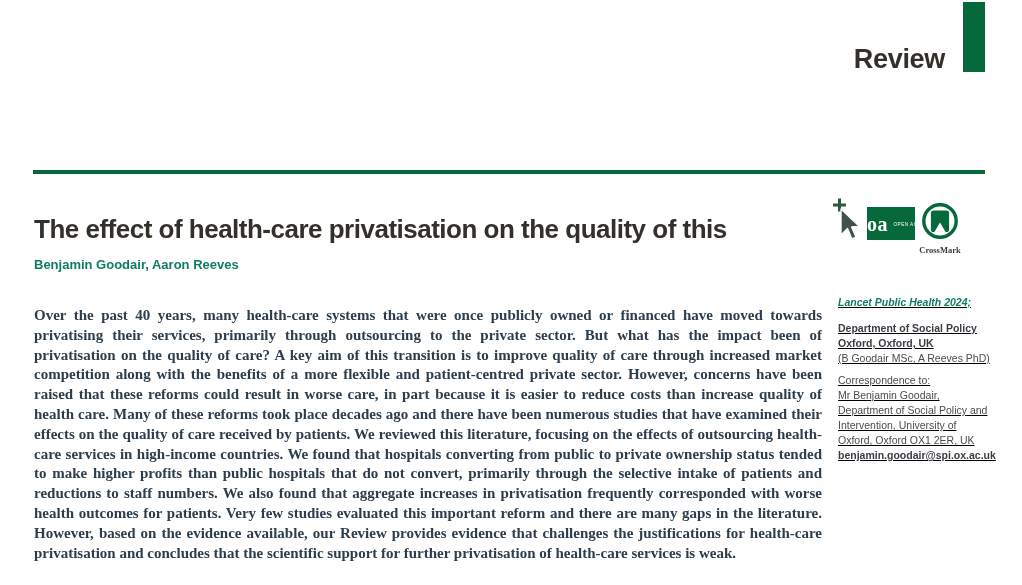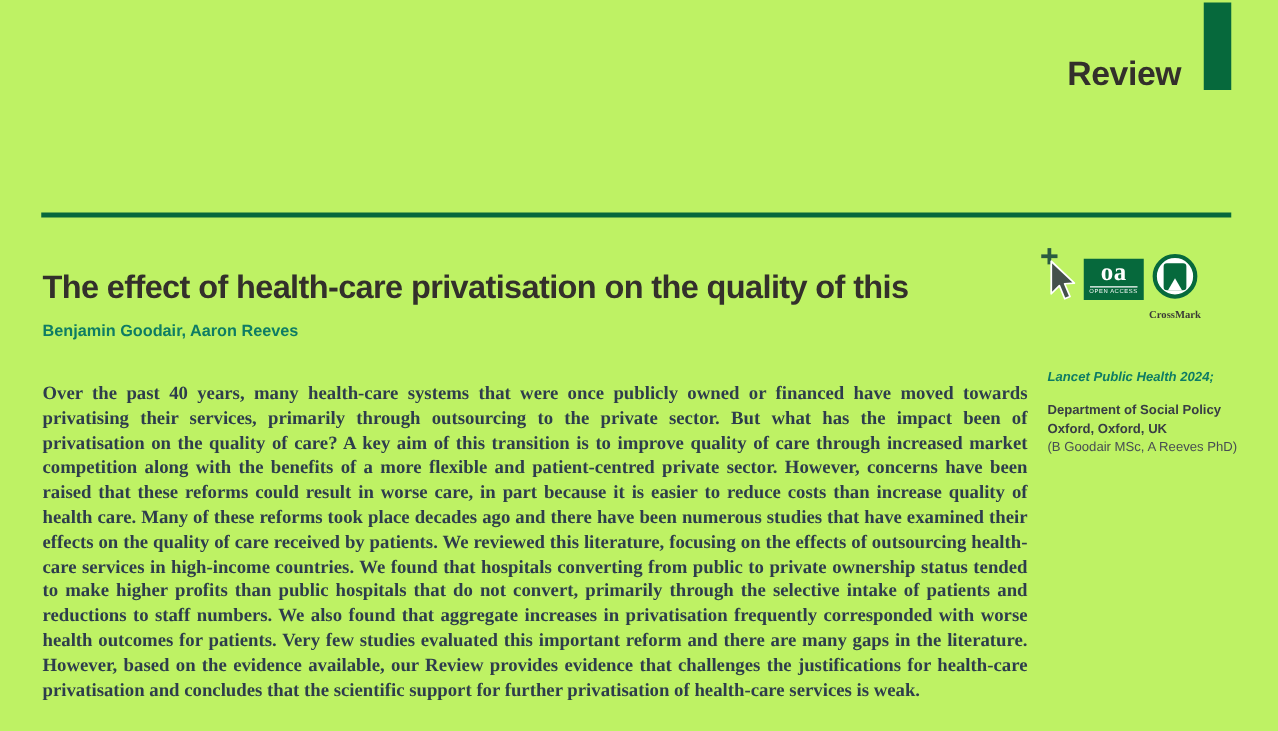--- a/index.html
+++ b/index.html
@@ -1,17 +1,17 @@
 <!DOCTYPE html>
 <html><head>
 <meta charset="utf-8">
 <style>
   html,body{margin:0;padding:0;background:#e8e8e8;}
   #canvas{
-    position:relative;width:1022px;height:585px;background:#bef264;
+    position:relative;width:1022px;height:585px;background:#ffffff;
     overflow:hidden;font-family:"Liberation Sans",sans-serif;
   }
   
   .kicker{
     position:absolute;top:44px;right:77px;
     font-size:27px;font-weight:bold;color:#33302b;letter-spacing:-0.3px;
   }
   .corner-bar{
     position:absolute;top:2px;left:963px;width:22px;height:70px;background:#06693c;
   }
@@ -24,38 +24,38 @@
     font-size:26px;font-weight:bold;color:#33302b;letter-spacing:-0.5px;white-space:nowrap;
   }
   .authors{
     position:absolute;top:257px;left:34px;
     font-size:13px;font-weight:bold;color:#0e7c64;
   }
   
   .cursor{position:absolute;top:196px;left:832px;width:32px;height:48px;}
   .oa-badge{
     position:absolute;top:207px;left:867px;width:48px;height:33px;background:#06693c;
-    display:flex;flex-direction:column;align-items:center;justify-content:flex-start;
+    display:flex;flex-direction:row;align-items:center;justify-content:flex-start;
   }
   .oa-letters{color:#ffffff;font-weight:bold;font-size:20px;line-height:20px;margin-top:1px;
     font-family:"Liberation Serif",serif;letter-spacing:0.5px;}
   .oa-underline{width:38px;height:1px;background:#ffffff;margin-top:1px;}
   .oa-caption{color:#ffffff;font-size:6px;letter-spacing:0.6px;margin-top:1px;transform:scale(0.78);white-space:nowrap;}
   .crossmark{position:absolute;top:202px;left:918px;width:44px;height:50px;text-align:center;}
   .crossmark-caption{
     font-size:8.5px;color:#3a3a36;font-family:"Liberation Serif",serif;margin-top:-1px;white-space:nowrap;font-weight:bold;
   }
   
   .abstract{
     position:absolute;top:291px;left:34px;width:788px;
     font-family:"Liberation Serif",serif;font-weight:bold;
     font-size:15px;line-height:19.8px;color:#2e3d4c;text-align:justify;
   }
   
-  .sidebar{position:absolute;top:295px;left:838px;width:170px;font-size:10.5px;line-height:15px;}
+  .sidebar{position:absolute;top:295px;left:838px;width:170px;font-size:10.5px;line-height:15px;text-decoration:underline;}
   .sb-citation{color:#0e7c64;font-weight:bold;margin:0 0 11px 0;}
   .sb-citation .it{font-style:italic;}
   .sb-line{white-space:nowrap;}
   .sb-bold{color:#393e44;font-weight:bold;}
   .sb-reg{color:#474d52;font-weight:normal;}
   .sb-gap{height:7px;}
   .sb-email{color:#393e44;font-weight:bold;cursor:pointer;}
 </style>
 </head>
 <body>
@@ -100,15 +100,23 @@
     </div>
 
     <div>
       <div class="sb-line sb-bold">Department of Social Policy</div>
       <div class="sb-line sb-bold">Oxford, Oxford, UK</div>
       <div class="sb-line sb-reg">(B Goodair MSc, A Reeves PhD)</div>
     </div>
 
     <div class="sb-gap"></div>
 
+    <div>
+      <div class="sb-line sb-reg">Correspondence to:</div>
+      <div class="sb-line sb-reg">Mr Benjamin Goodair,</div>
+      <div class="sb-line sb-reg">Department of Social Policy and</div>
+      <div class="sb-line sb-reg">Intervention, University of</div>
+      <div class="sb-line sb-reg">Oxford, Oxford OX1 2ER, UK</div>
+      <div class="sb-line sb-email">benjamin.goodair@spi.ox.ac.uk</div>
+    </div>
   </div>
 
 </div>
 
 </body></html>

